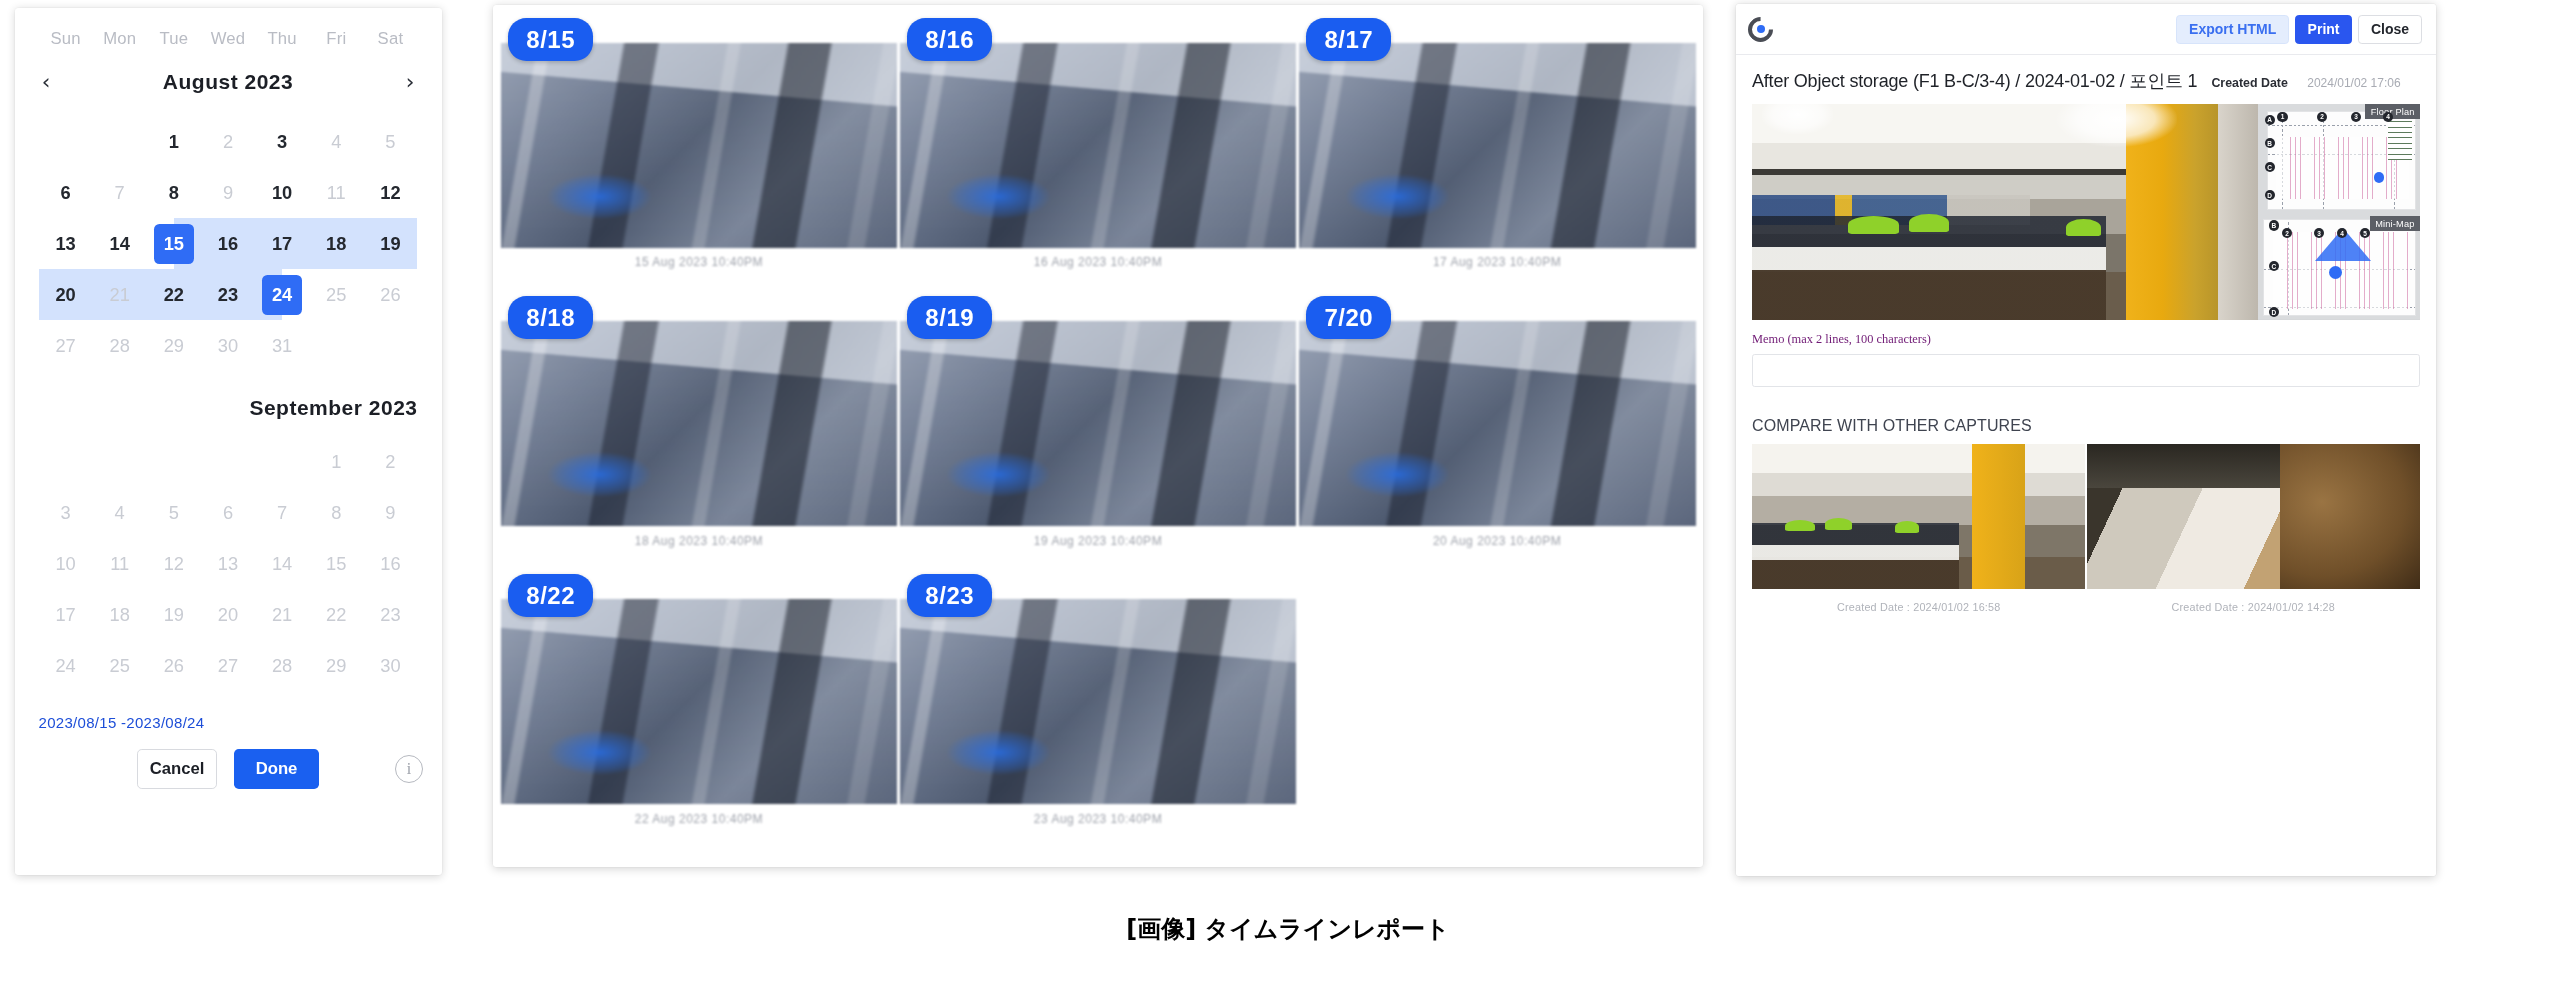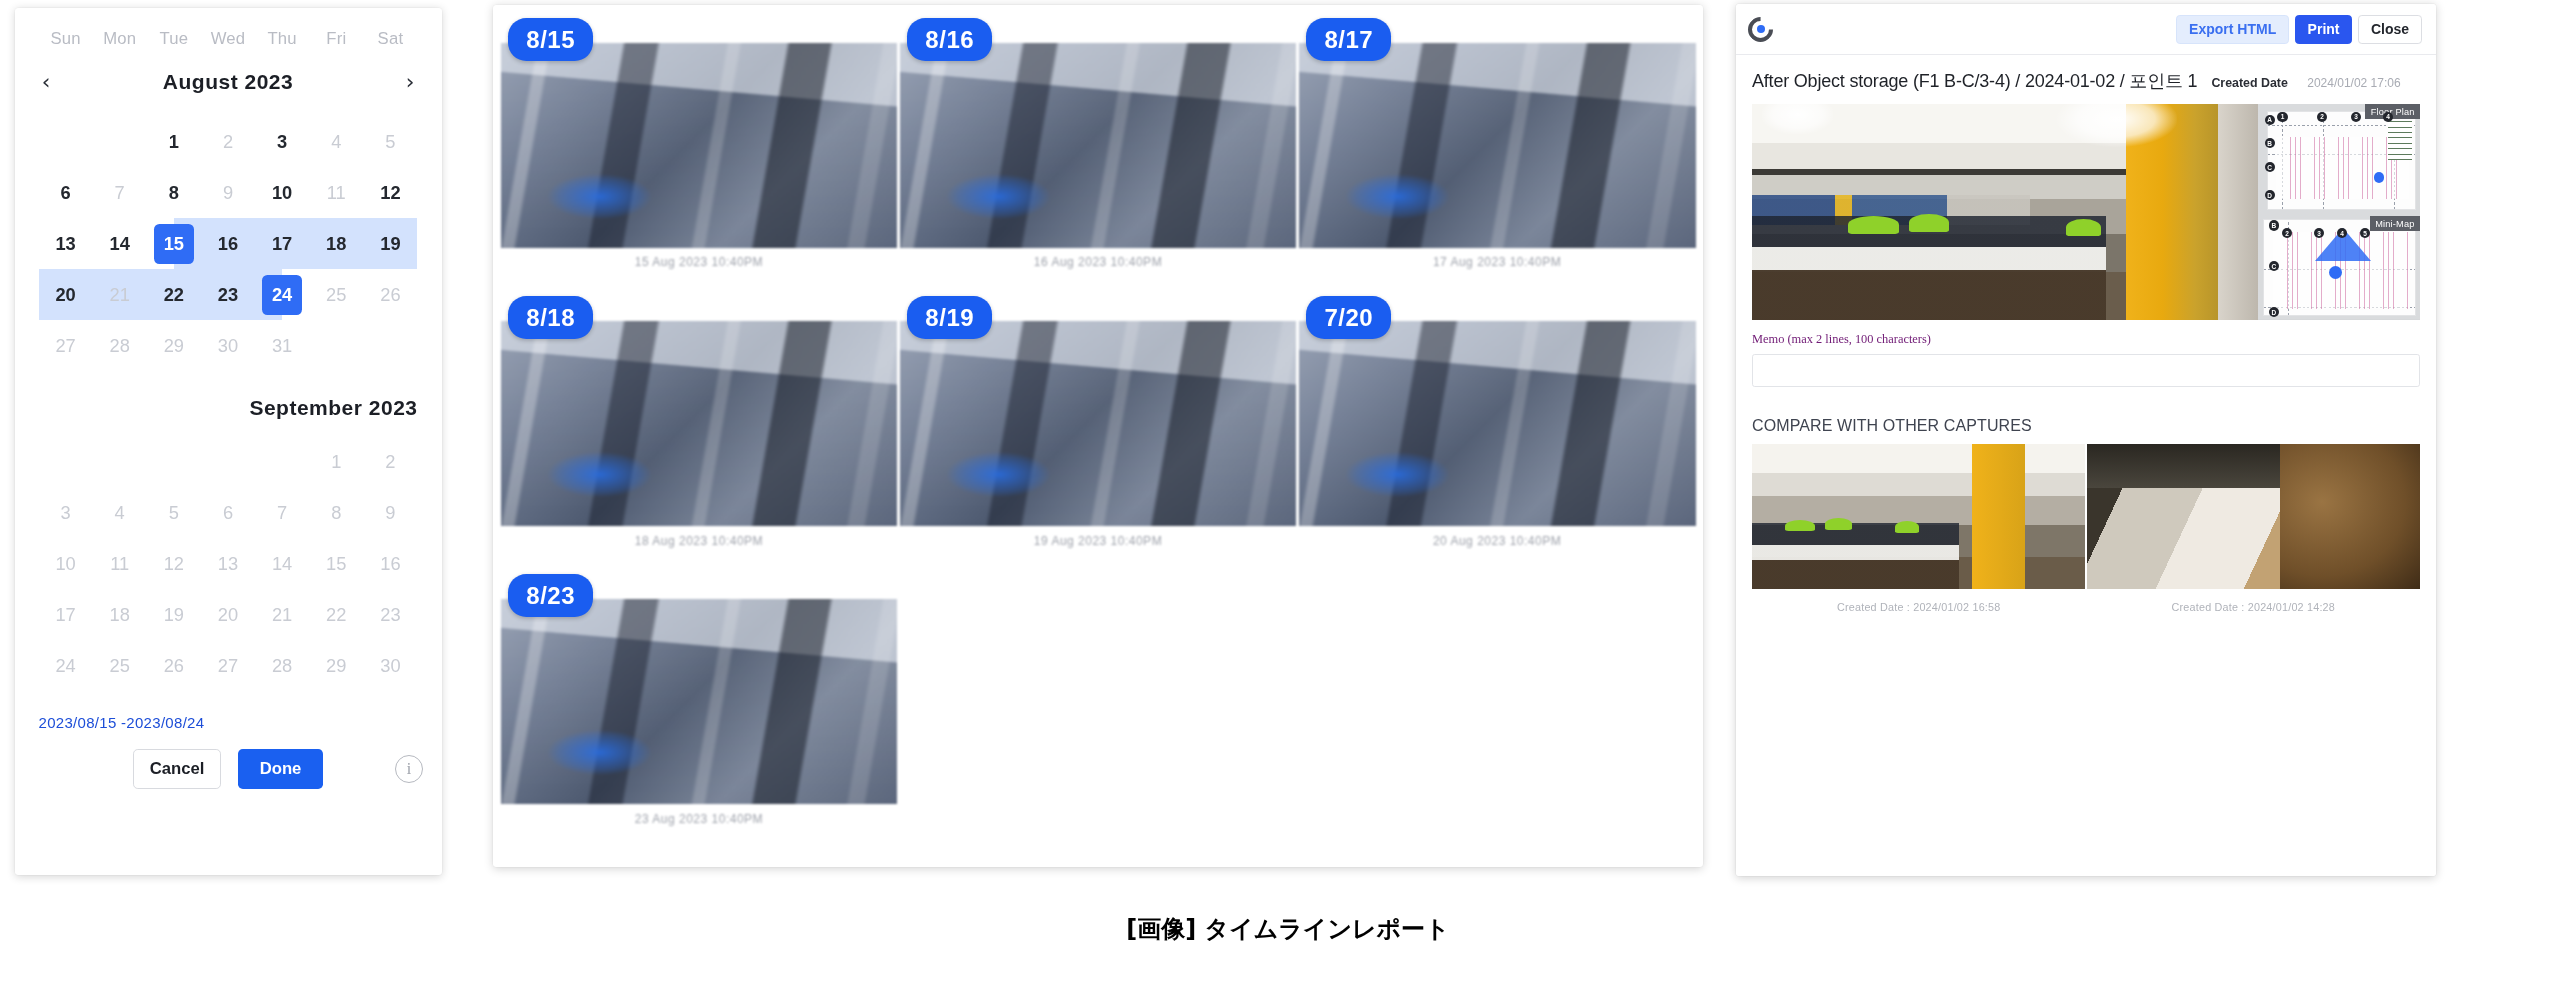--- a/index.html
+++ b/index.html
@@ -38,21 +38,21 @@
   .day-cell .pill {
     position: relative; z-index: 2;
     width: 40px; height: 40px; display: flex; align-items: center; justify-content: center;
     border-radius: 5.4px;
   }
   .day-cell.selected .pill { background: #2f6cf5; color: #fff; }
   .month-title-2 { font-size: 21px; font-weight: 700; color: #1c1f26; text-align: right; margin: 25px 0 16px; letter-spacing: 0.5px; }
   .range-label { text-align: left; font-size: 15px; color: #1d4ed8; margin-top: 22.6px; letter-spacing: 0.3px; }
   .cal-actions { display: flex; align-items: center; justify-content: center; gap: 17px; margin-top: 18.3px; position: relative; }
   .btn-cancel {
-    width: 88px; height: 40px; border: 0.5px solid #d8dadf; border-radius: 4.8px; background: #fff;
+    width: 80px; height: 40px; border: 0.5px solid #d8dadf; border-radius: 4.8px; background: #fff;
     font-size: 16.7px; font-weight: 600; color: #1c1f26; cursor: pointer; font-family: "Liberation Sans", sans-serif;
   }
   .btn-done {
     width: 85px; height: 40px; border: none; border-radius: 4.8px; background: #1a60f0;
     font-size: 16.7px; font-weight: 600; color: #fff; cursor: pointer; font-family: "Liberation Sans", sans-serif;
   }
   .info-icon {
     position: absolute; right: -5.4px; width: 28px; height: 28px; border-radius: 50%;
     border: 1.1px solid #b6b9c0; color: #9ca0a9; font-size: 16px; display: flex;
     align-items: center; justify-content: center; font-family: "Liberation Serif", serif; cursor: pointer;
@@ -551,20 +551,25 @@
       </div>
       <div class="tl-cell">
         <div class="tl-badge">8/19</div>
         <div class="tl-img"></div>
         <div class="tl-caption">19 Aug 2023 10:40PM</div>
       </div>
       <div class="tl-cell">
         <div class="tl-badge">7/20</div>
         <div class="tl-img"></div>
         <div class="tl-caption">20 Aug 2023 10:40PM</div>
+      </div>
+      <div class="tl-cell">
+        <div class="tl-badge">8/22</div>
+        <div class="tl-img"></div>
+        <div class="tl-caption">22 Aug 2023 10:40PM</div>
       </div>
       <div class="tl-cell">
         <div class="tl-badge">8/23</div>
         <div class="tl-img"></div>
         <div class="tl-caption">23 Aug 2023 10:40PM</div>
       </div>
     </div>
 
   <div class="report-panel">
 

